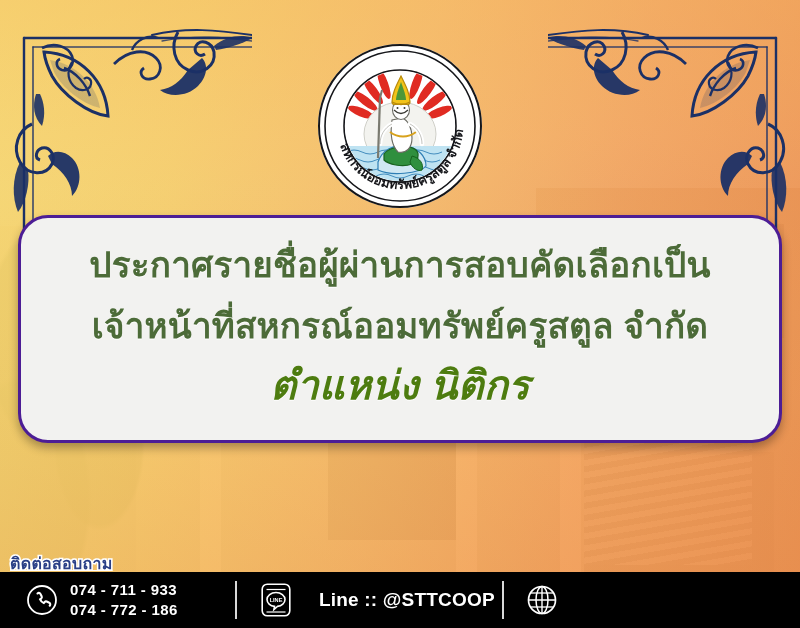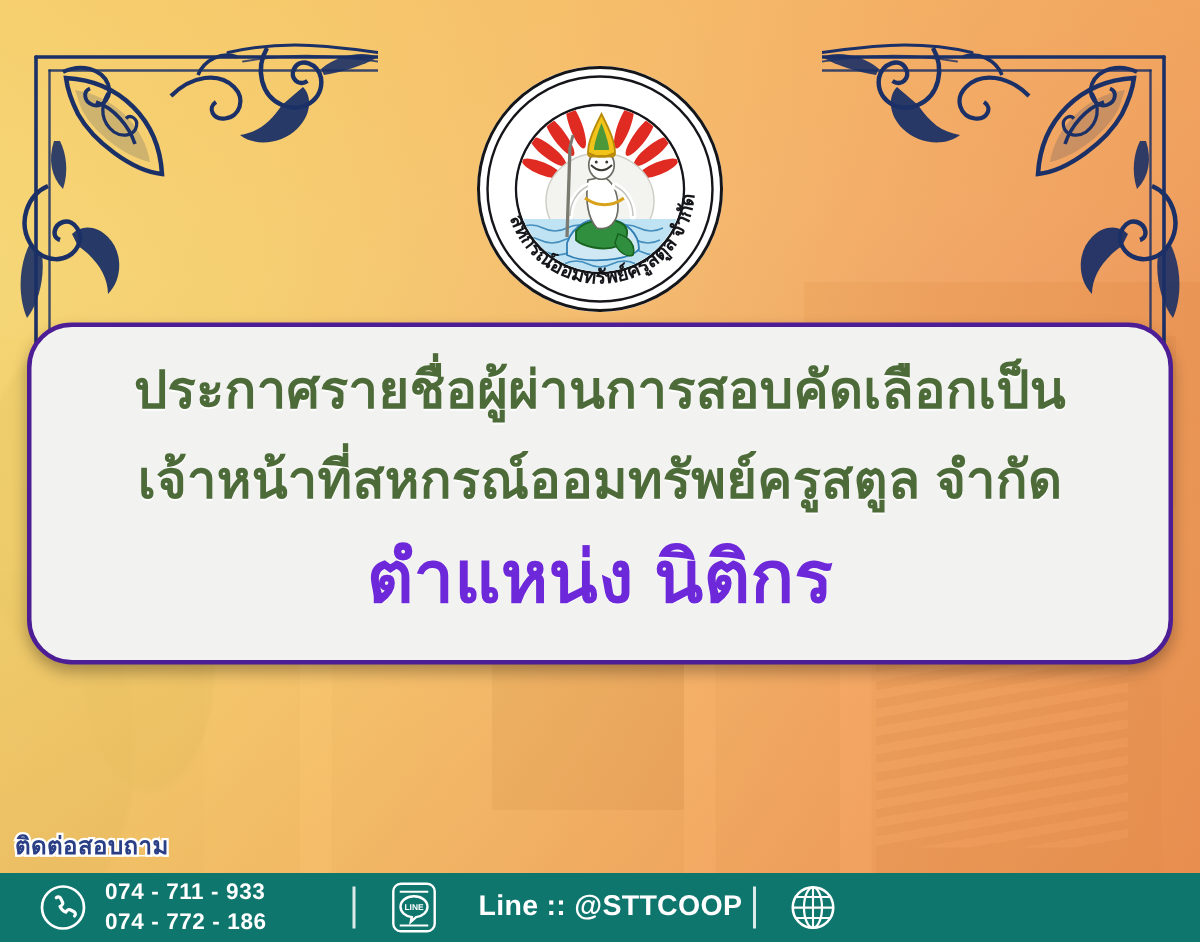--- a/index.html
+++ b/index.html
@@ -195,24 +195,25 @@
     letter-spacing: .2px;
     white-space: nowrap;
   }
   .ttl-1, .ttl-2 {
     color: #4c6b38;
     font-size: 35px;
     text-shadow: 0 1px 0 rgba(255,255,255,.9);
   }
   .ttl-2 { margin-top: 20px; }
   .ttl-3 {
-    color: #6d28d9;
-    font-size: 48px;
+    color: #4d7c0f;
+    font-size: 40px;
     margin-top: 16px;
     text-shadow: 0 1px 0 rgba(255,255,255,.9);
+    font-style: italic;
   }
 
   
   .contact-label {
     position: absolute;
     left: 10px;
     bottom: 52px;
     z-index: 7;
     font-family: "Liberation Sans", "DejaVu Sans", sans-serif;
     font-weight: bold;
@@ -221,22 +222,22 @@
     -webkit-text-stroke: 3px #ffffff;
     paint-order: stroke fill;
     letter-spacing: .3px;
     text-decoration: underline;
   }
 
   
   .footer {
     position: absolute;
     left: 0; right: 0; bottom: 0;
-    height: 46px;
-    background: #0f766e;
+    height: 56px;
+    background: #000000;
     display: flex;
     align-items: stretch;
     z-index: 8;
     color: #fff;
   }
   .fcell {
     display: flex;
     align-items: center;
     gap: 12px;
     padding: 0 14px;

